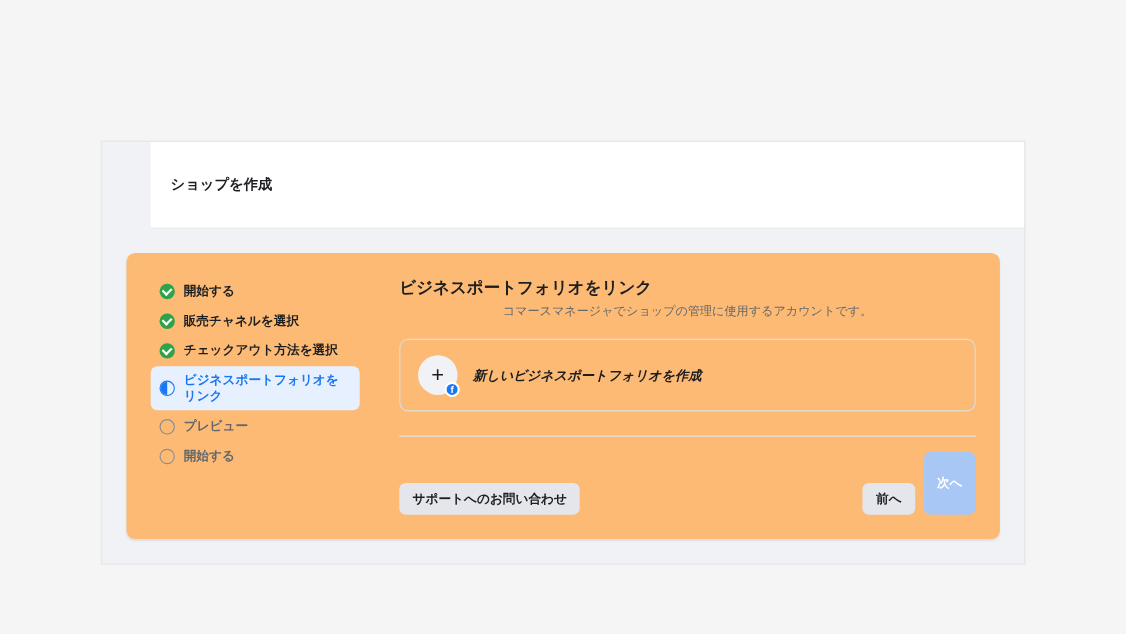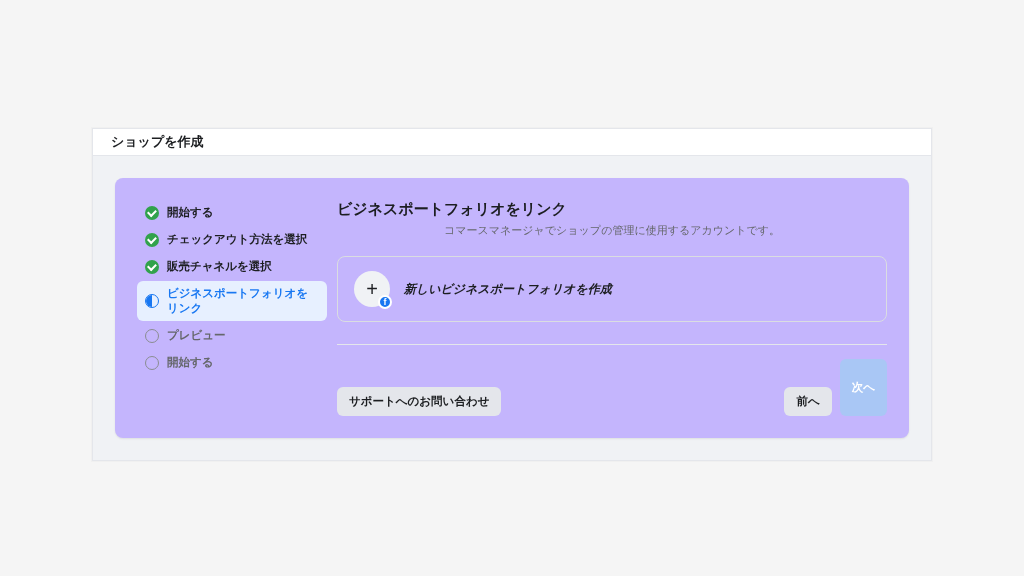--- a/index.html
+++ b/index.html
@@ -20,38 +20,39 @@
     }
     .app-frame {
       width: 840px;
       margin-top: 128px;
       border: 1px solid #e4e6eb;
       background: #f0f2f5;
       box-shadow: 0 0 0 1px rgba(0,0,0,0.02);
     }
     .header-bar {
       background: #fff;
-      padding: 4px 18px;
+      padding: 30px 18px;
       border-bottom: 1px solid #e4e6eb;
+      margin-left: 44px;
     }
     .header-title {
       font-size: 13px;
       font-weight: 700;
       color: #1c1e21;
     }
     .body-area {
       padding: 22px;
     }
     .card {
-      background: #c4b5fd;
+      background: #fdba74;
       border-radius: 8px;
       box-shadow: 0 1px 2px rgba(0,0,0,0.08);
       padding: 22px;
       display: flex;
-      gap: 10px;
+      gap: 36px;
     }
     .sidebar {
       width: 190px;
       flex-shrink: 0;
     }
     .step {
       display: flex;
       align-items: center;
       gap: 8px;
       padding: 5px 8px;
@@ -232,27 +233,27 @@
           <div class="step">
             <span class="step-icon">
                 <span class="icon-check"></span>
               </span>
             <span>開始する</span>
           </div>
           <div class="step">
             <span class="step-icon">
                 <span class="icon-check"></span>
               </span>
+            <span>販売チャネルを選択</span>
+          </div>
+          <div class="step">
+            <span class="step-icon">
+                <span class="icon-check"></span>
+              </span>
             <span>チェックアウト方法を選択</span>
-          </div>
-          <div class="step">
-            <span class="step-icon">
-                <span class="icon-check"></span>
-              </span>
-            <span>販売チャネルを選択</span>
           </div>
           <div class="step active">
             <span class="step-icon">
                 <span class="icon-half"></span>
               </span>
             <span>ビジネスポートフォリオをリンク</span>
           </div>
           <div class="step pending">
             <span class="step-icon">
                 <span class="icon-circle"></span>

